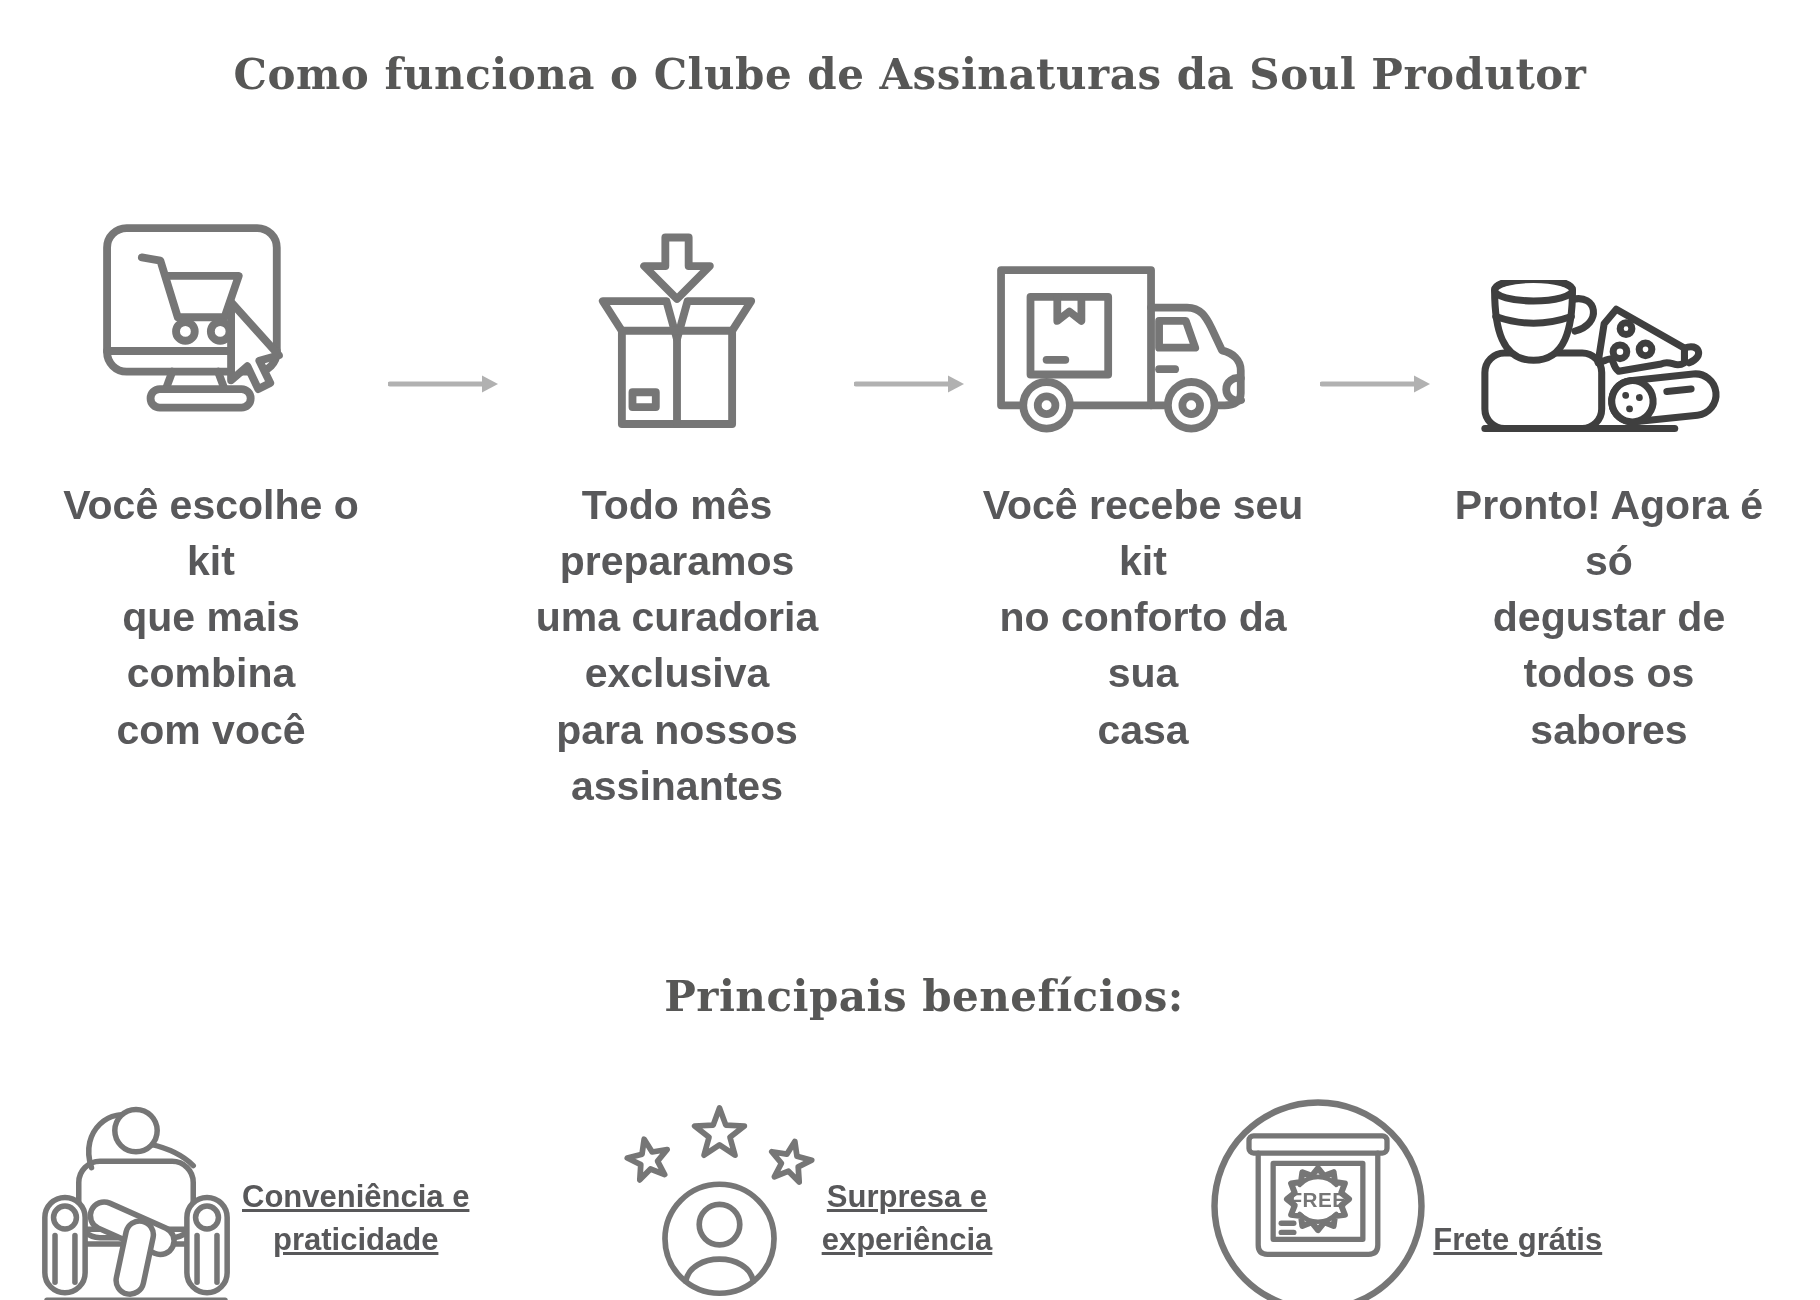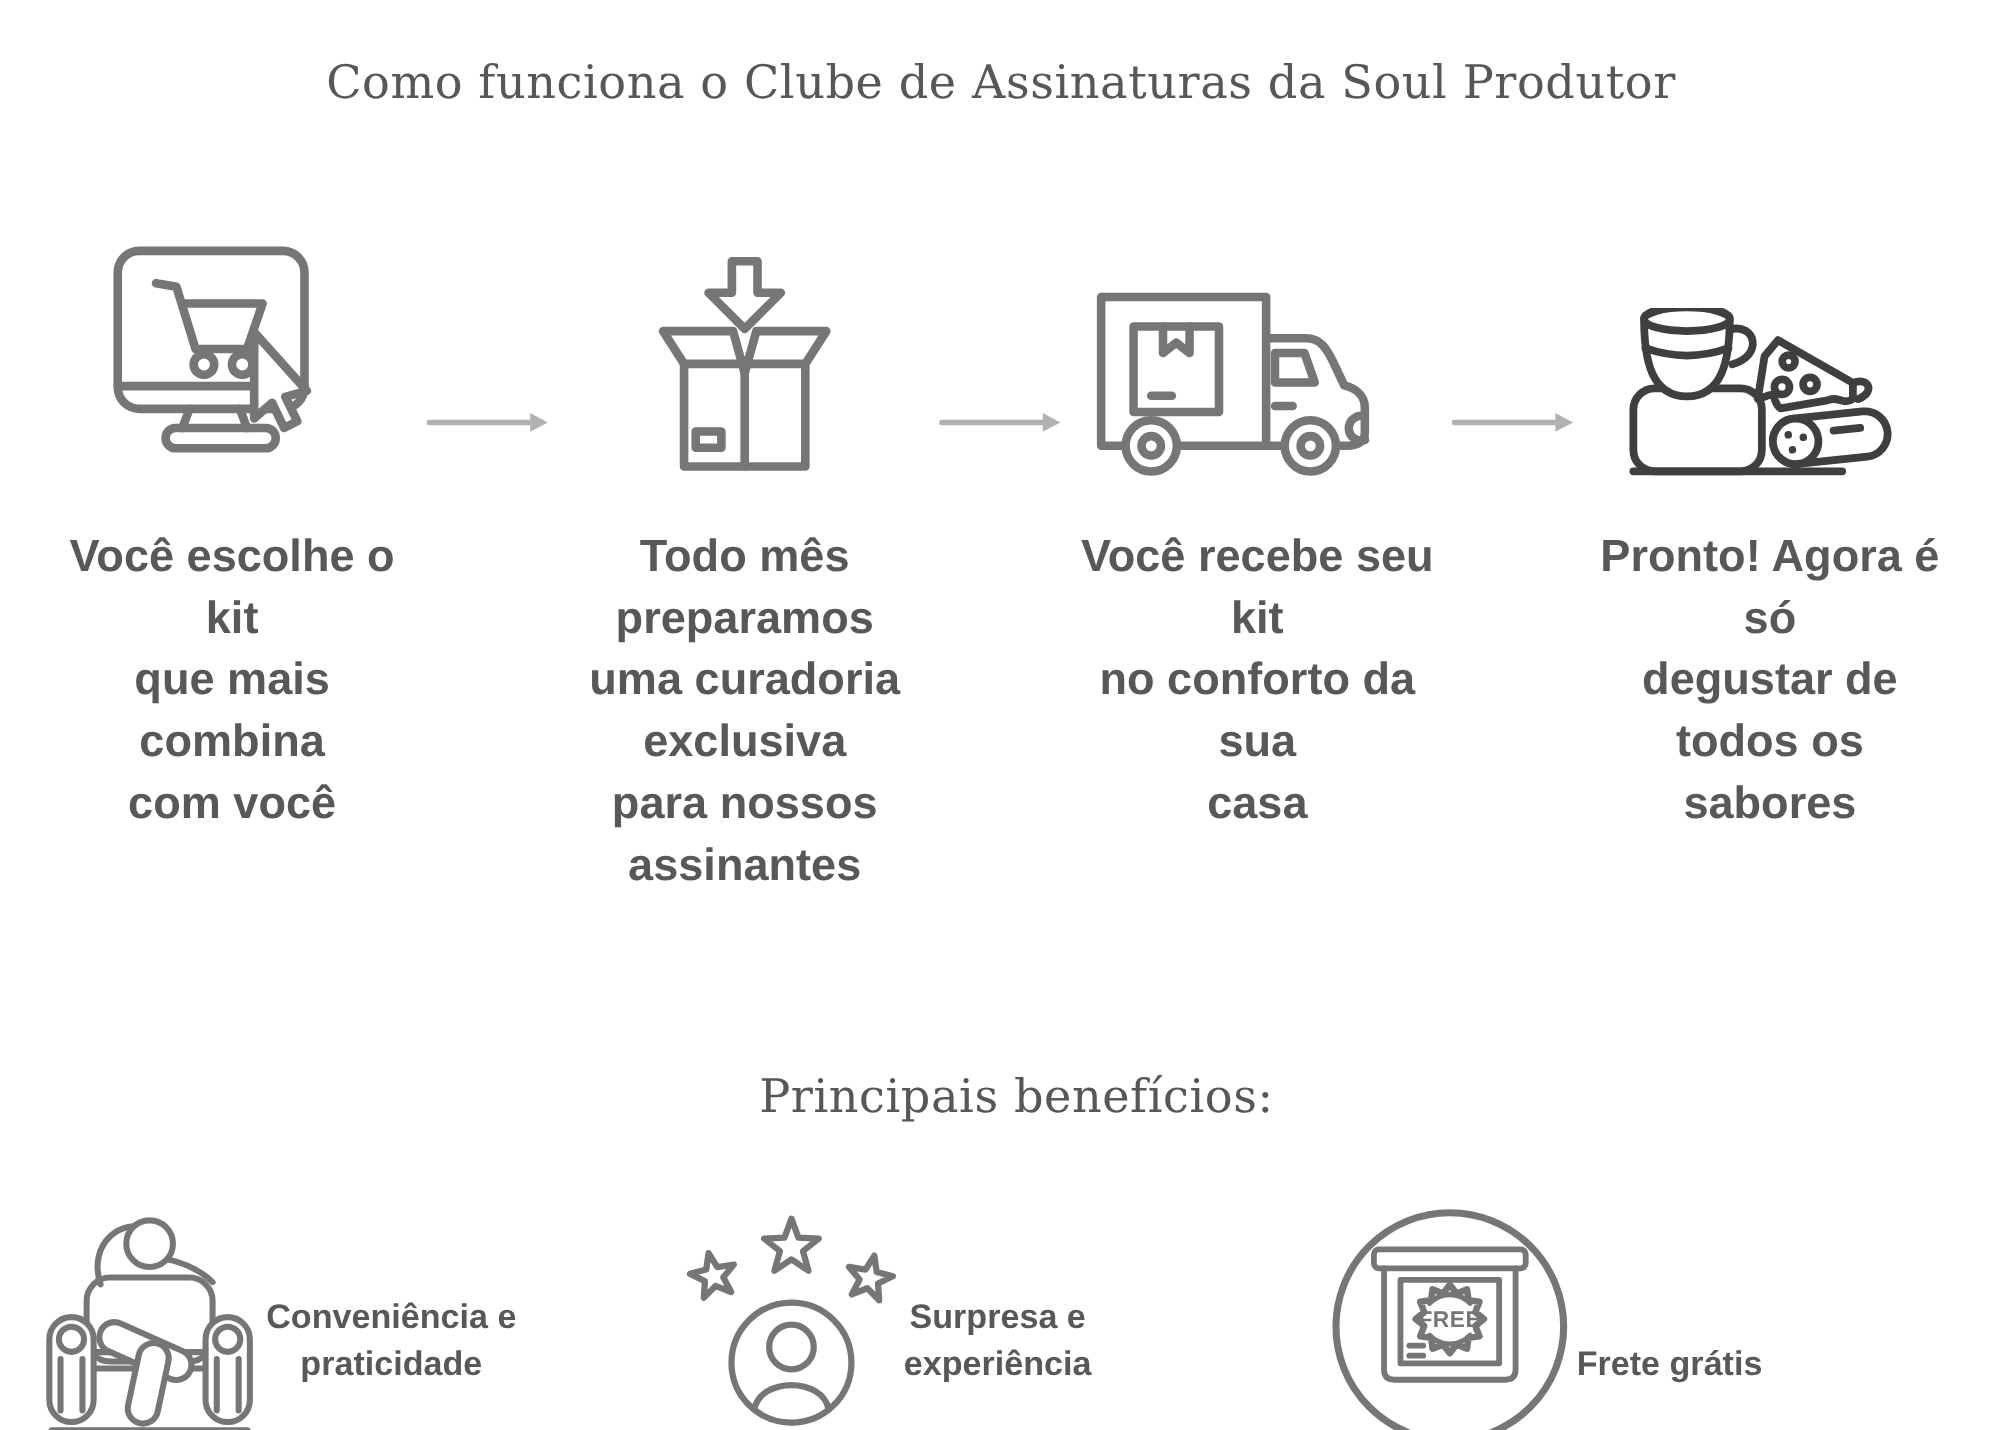--- a/index.html
+++ b/index.html
@@ -2,37 +2,37 @@
 <html><head>
 <meta charset="utf-8">
 <style>
   html,body{margin:0;padding:0;}
   body{
     width:1820px;height:1300px;background:#ffffff;overflow:hidden;
     font-family:"Liberation Sans","DejaVu Sans",sans-serif;
   }
   .serif-title{
     font-family:"DejaVu Serif","Liberation Serif",serif;
-    font-weight:normal;color:#575756;text-align:center;
+    font-weight:bold;color:#575756;text-align:center;
     font-size:42px;margin:0;letter-spacing:0.5px;
   }
   h1.serif-title{padding-top:50px;}
   .steps-row{display:flex;align-items:flex-start;padding:0 34px;margin-top:86px;}
   .step{width:360px;display:flex;flex-direction:column;align-items:center;}
   .icon-box{height:248px;display:flex;align-items:flex-end;justify-content:center;}
   .caption{
     margin:44px 0 0;font-size:41px;font-weight:bold;color:#58585a;
     text-align:center;line-height:1.37;white-space:pre-line;
   }
   .arrow{flex:1;display:flex;justify-content:center;margin-top:188px;}
   h2.serif-title{margin-top:158px;padding-left:28px;}
   .benefits-row{display:flex;padding:0 30px;margin-top:60px;}
   .benefit{flex:1;display:flex;flex-direction:row;align-items:center;}
   .benefit .icon-box{height:250px;align-items:center;}
-  .benefit .caption{margin-top:26px;font-size:31px;}
+  .benefit .caption{margin-top:26px;font-size:31px;text-decoration:underline;}
   .benefit:nth-child(3) .caption{margin-top:68px;}
   svg{display:block;}
 </style>
 </head>
 <body>
 
 <div>
 
   <h1 class="serif-title">Como funciona o Clube de Assinaturas da Soul Produtor</h1>
 

